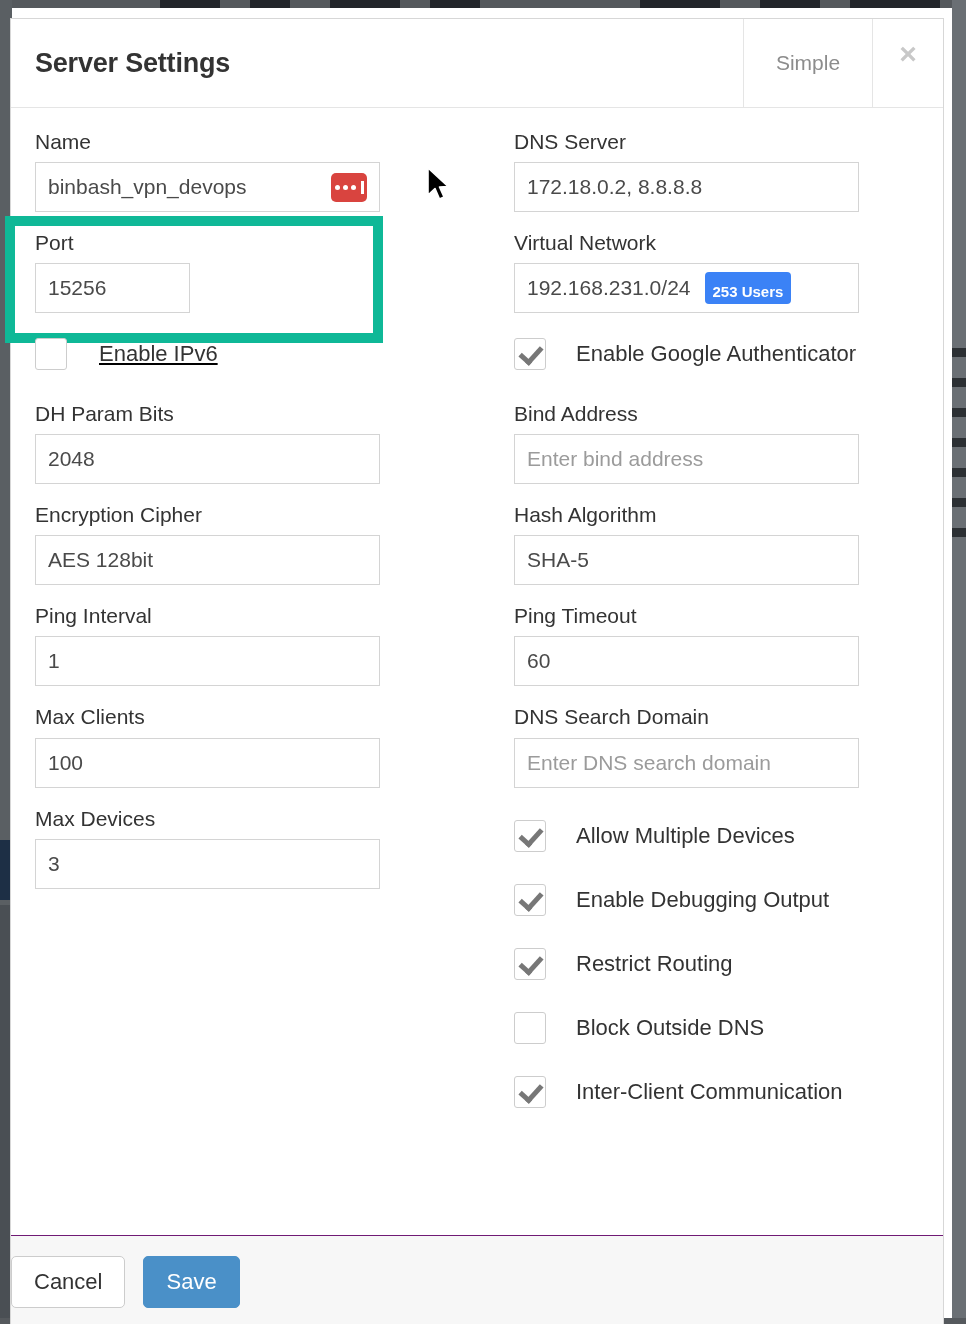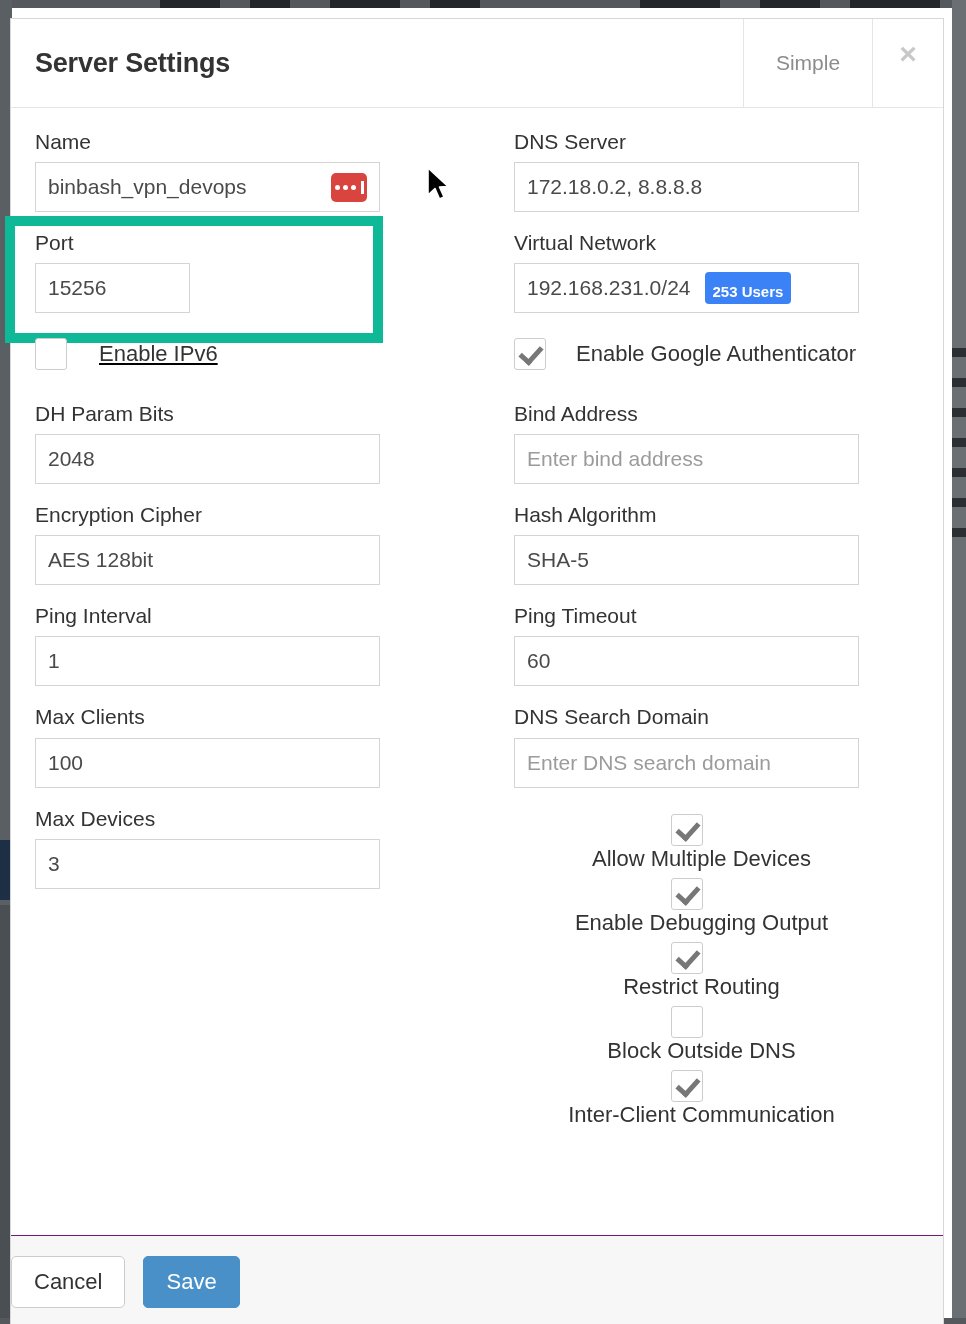--- a/index.html
+++ b/index.html
@@ -254,21 +254,21 @@
     transform: rotate(42deg);
   }
   .cb-label {
     margin-left: 30px;
     font-size: 22px;
     color: #333333;
   }
   .cb-row.ipv6 .cb-label { margin-left: 32px; }
 
   .right-cb-list { margin-top: 26px; }
-  .right-cb-list .cb-row { margin-bottom: 20px; flex-direction: column; }
+  .right-cb-list .cb-row { margin-bottom: 20px; }
 
   
   .modal-footer {
     flex: 0 0 92px;
     height: 92px;
     border-top: 1px solid #701a75;
     background: #f7f7f7;
     display: flex;
     align-items: center;
     justify-content: flex-start;

